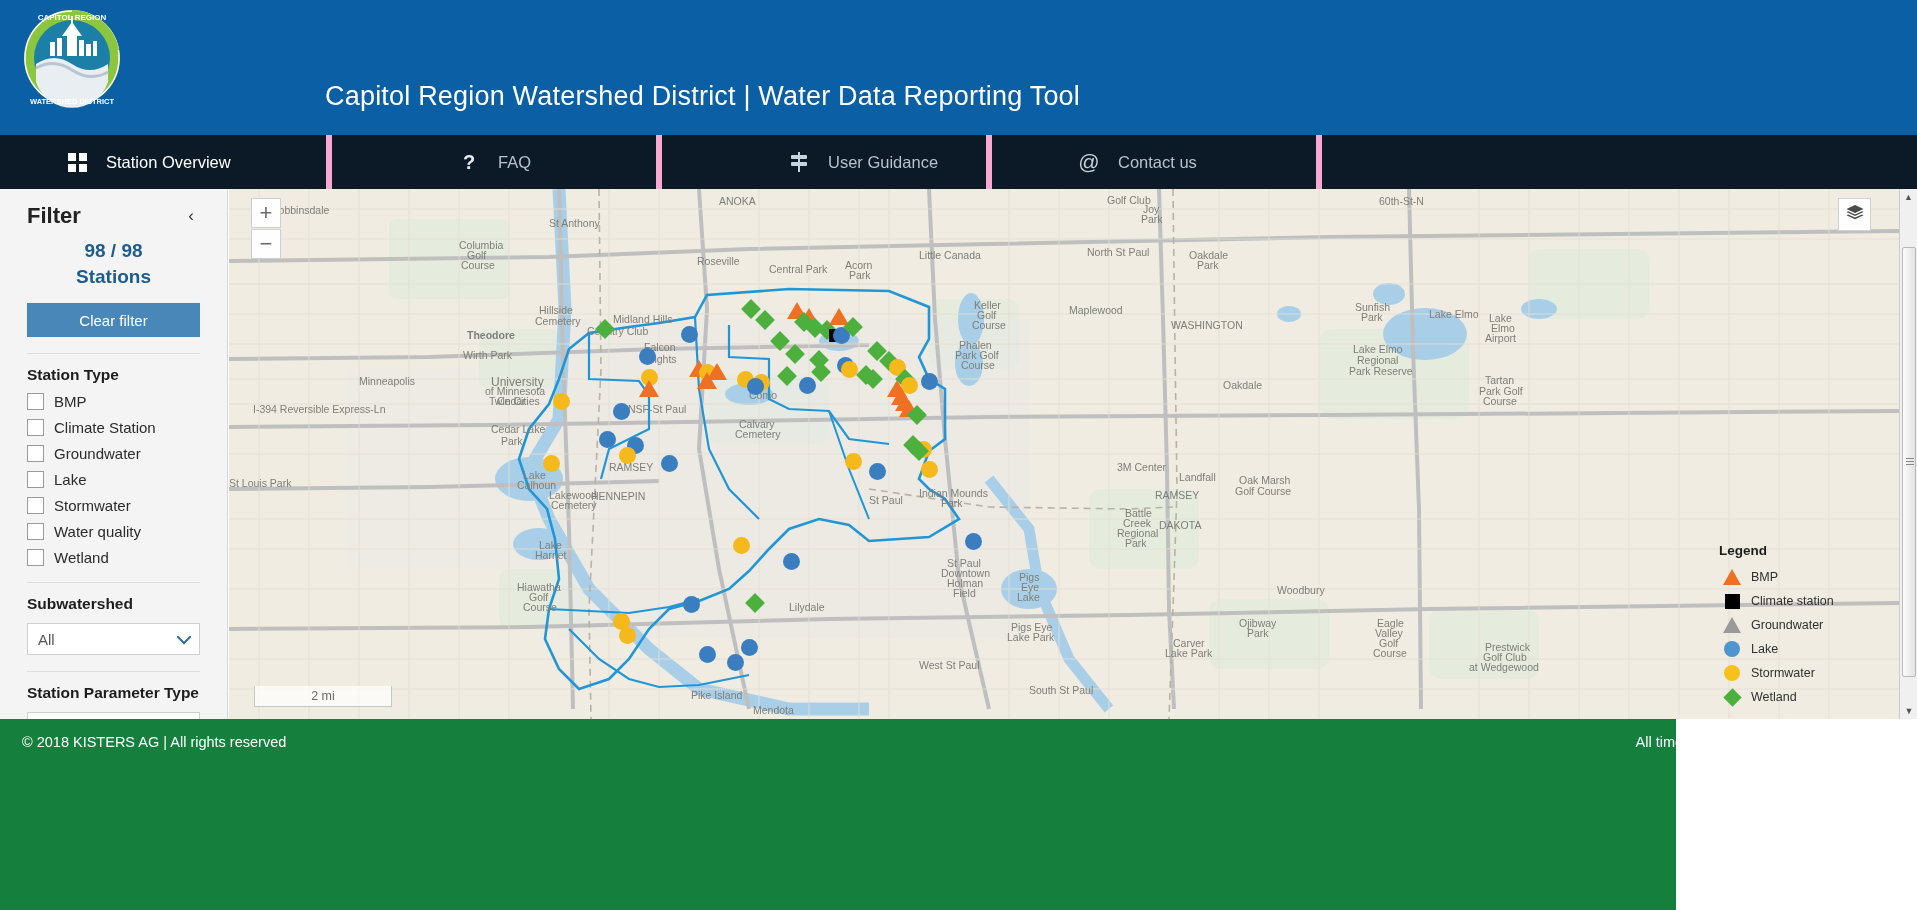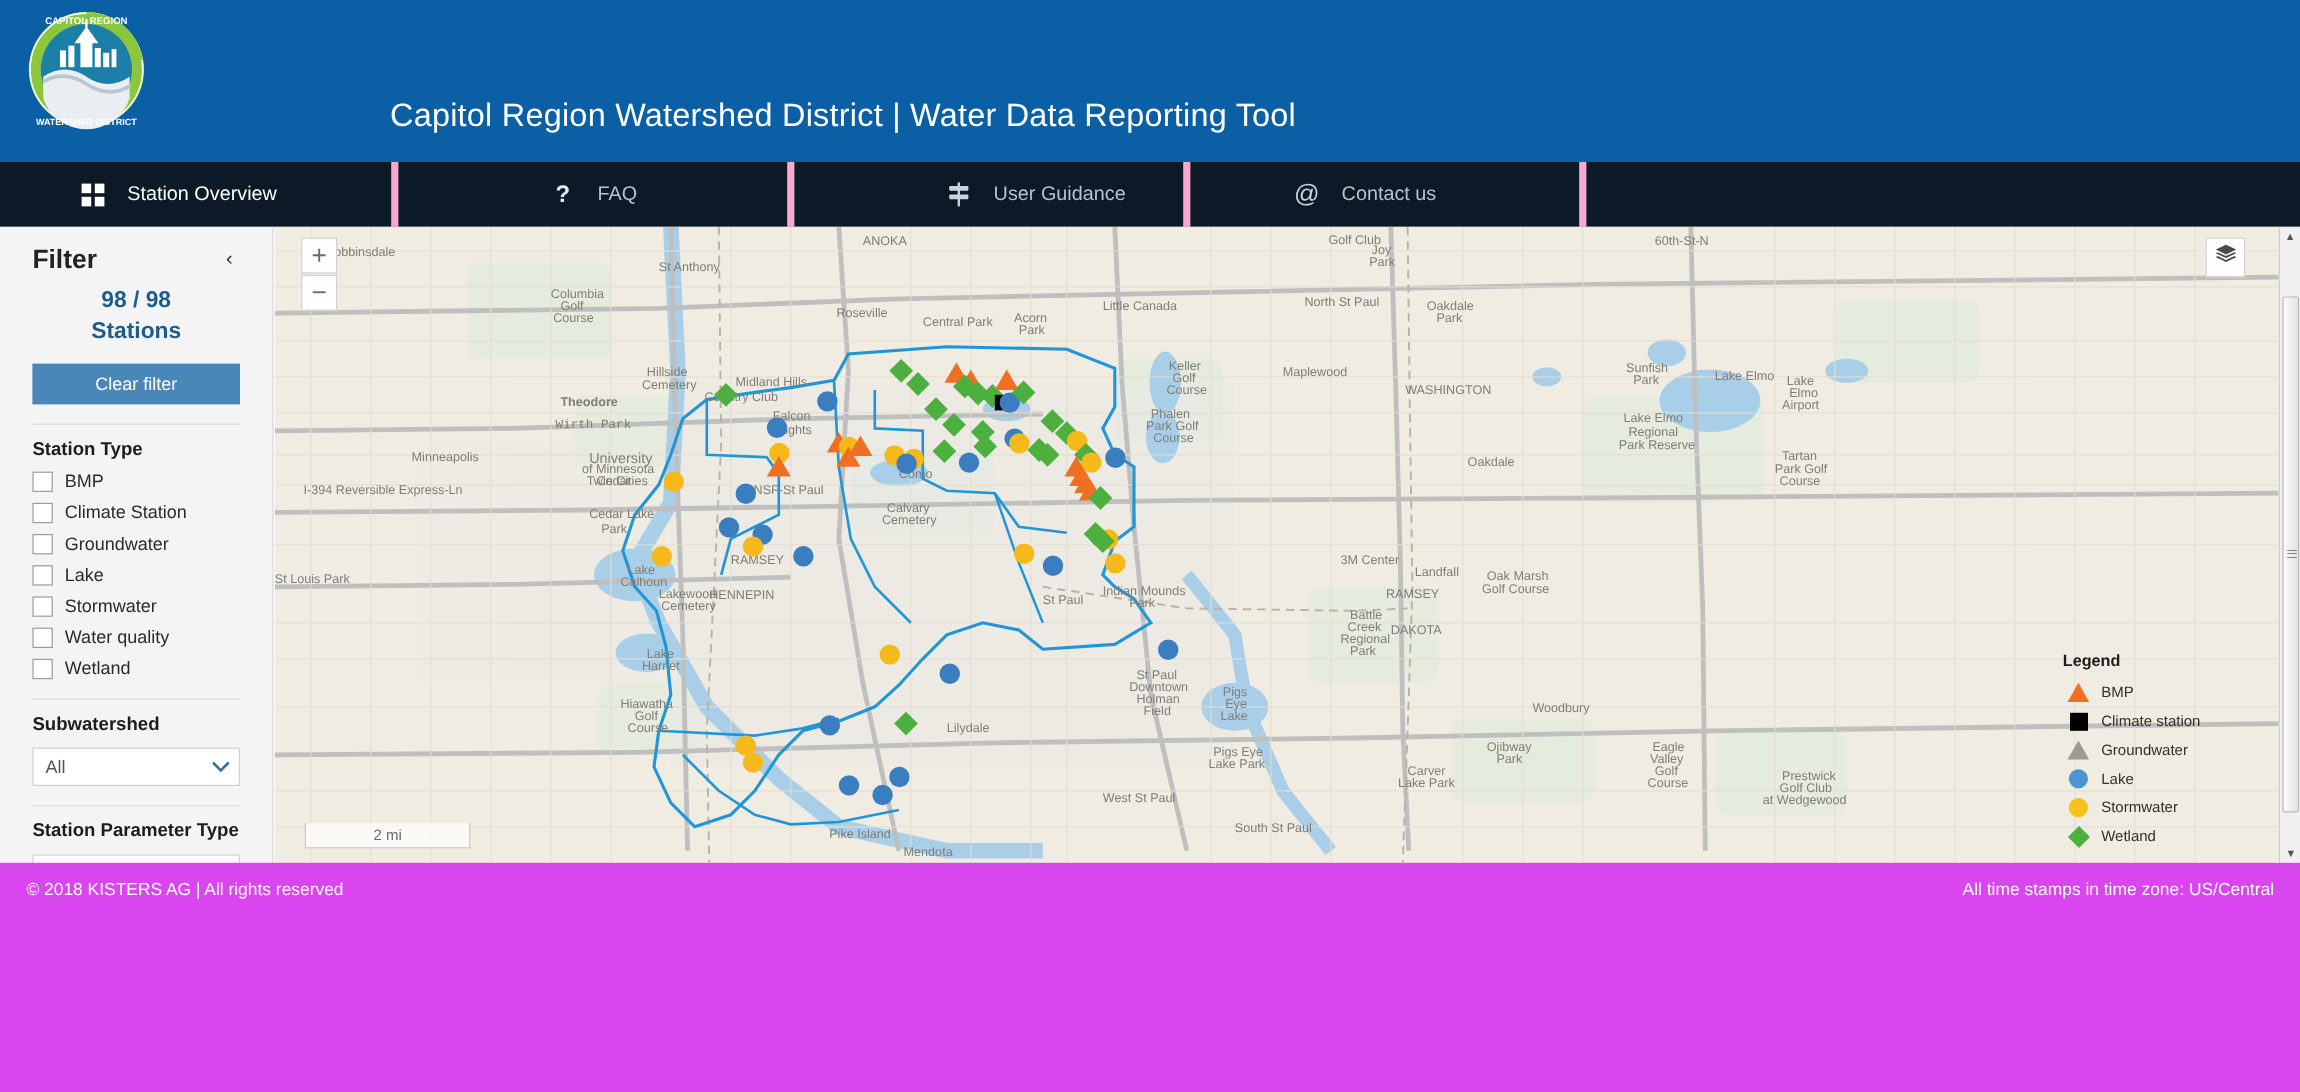--- a/index.html
+++ b/index.html
@@ -137,22 +137,22 @@
   #legend-title { font-weight: 700; font-size: 13.5px; margin-bottom: 7px; color:#1c1c1c; }
   .lg-row { display: flex; align-items: center; height: 24px; }
   .lg-sym { width: 26px; display: flex; align-items: center; justify-content: center; margin-right: 6px; }
   .tri { width: 0; height: 0; border-left: 9px solid transparent; border-right: 9px solid transparent; }
   .sq { width: 15px; height: 15px; }
   .circ { width: 16px; height: 16px; border-radius: 50%; }
   .dia { width: 13px; height: 13px; transform: rotate(45deg); }
 
   
   #footer {
-    position: absolute; left: 0; top: 719px; width: 1917px; height: 191px;
-    background: #d946ef; color: #ffffff;
+    position: absolute; left: 0; top: 719px; width: 1676px; height: 191px;
+    background: #15803d; color: #ffffff;
   }
   #footer-inner {
     position: absolute; left: 0; top: 0; width: 1917px; height: 45px;
     display: flex; align-items: center; justify-content: space-between;
     padding: 0 22px; font-size: 14.5px;
   }
 </style>
 </head>
 <body>
 
@@ -381,35 +381,35 @@
       <div style="position: absolute; left: 748px; top: 120px; font-size: 10.5px; color: rgb(126, 126, 120); white-space: nowrap;">Golf</div>
       <div style="position: absolute; left: 743px; top: 130px; font-size: 10.5px; color: rgb(126, 126, 120); white-space: nowrap;">Course</div>
       <div style="position: absolute; left: 1126px; top: 112px; font-size: 10.5px; color: rgb(126, 126, 120); white-space: nowrap;">Sunfish</div>
       <div style="position: absolute; left: 1132px; top: 122px; font-size: 10.5px; color: rgb(126, 126, 120); white-space: nowrap;">Park</div>
       <div style="position: absolute; left: 1260px; top: 123px; font-size: 10.5px; color: rgb(126, 126, 120); white-space: nowrap;">Lake</div>
       <div style="position: absolute; left: 1262px; top: 133px; font-size: 10.5px; color: rgb(126, 126, 120); white-space: nowrap;">Elmo</div>
       <div style="position: absolute; left: 1256px; top: 143px; font-size: 10.5px; color: rgb(126, 126, 120); white-space: nowrap;">Airport</div>
       <div style="position: absolute; left: 415px; top: 152px; font-size: 10.5px; color: rgb(126, 126, 120); white-space: nowrap;">Falcon</div>
       <div style="position: absolute; left: 412px; top: 164px; font-size: 10.5px; color: rgb(126, 126, 120); white-space: nowrap;">Heights</div>
       <div style="position: absolute; left: 238px; top: 140px; font-size: 10.5px; color: rgb(126, 126, 120); white-space: nowrap; font-weight: bold;">Theodore</div>
-      <div style="position: absolute; left: 234px; top: 160px; font-size: 10.5px; color: rgb(126, 126, 120); white-space: nowrap; font-family: Liberation Mono, monospace;">Wirth Park</div>
+      <div style="position: absolute; left: 234px; top: 160px; font-size: 10.5px; color: rgb(126, 126, 120); white-space: nowrap;">Wirth Park</div>
       <div style="position: absolute; left: 730px; top: 150px; font-size: 10.5px; color: rgb(126, 126, 120); white-space: nowrap;">Phalen</div>
       <div style="position: absolute; left: 726px; top: 160px; font-size: 10.5px; color: rgb(126, 126, 120); white-space: nowrap;">Park Golf</div>
       <div style="position: absolute; left: 732px; top: 170px; font-size: 10.5px; color: rgb(126, 126, 120); white-space: nowrap;">Course</div>
       <div style="position: absolute; left: 1124px; top: 154px; font-size: 10.5px; color: rgb(126, 126, 120); white-space: nowrap;">Lake Elmo</div>
       <div style="position: absolute; left: 1128px; top: 165px; font-size: 10.5px; color: rgb(126, 126, 120); white-space: nowrap;">Regional</div>
       <div style="position: absolute; left: 1120px; top: 176px; font-size: 10.5px; color: rgb(126, 126, 120); white-space: nowrap;">Park Reserve</div>
       <div style="position: absolute; left: 262px; top: 186px; font-size: 12px; color: rgb(126, 126, 120); white-space: nowrap;">University</div>
       <div style="position: absolute; left: 256px; top: 196px; font-size: 10.5px; color: rgb(126, 126, 120); white-space: nowrap;">of Minnesota</div>
       <div style="position: absolute; left: 260px; top: 206px; font-size: 10.5px; color: rgb(126, 126, 120); white-space: nowrap;">Twin Cities</div>
       <div style="position: absolute; left: 994px; top: 190px; font-size: 10.5px; color: rgb(126, 126, 120); white-space: nowrap;">Oakdale</div>
       <div style="position: absolute; left: 1256px; top: 185px; font-size: 10.5px; color: rgb(126, 126, 120); white-space: nowrap;">Tartan</div>
       <div style="position: absolute; left: 1250px; top: 196px; font-size: 10.5px; color: rgb(126, 126, 120); white-space: nowrap;">Park Golf</div>
       <div style="position: absolute; left: 1254px; top: 206px; font-size: 10.5px; color: rgb(126, 126, 120); white-space: nowrap;">Course</div>
-      <div style="position: absolute; left: 114px; top: 186px; font-size: 10.5px; color: rgb(126, 126, 120); white-space: nowrap;">Minneapolis</div>
+      <div style="position: absolute; left: 130px; top: 186px; font-size: 10.5px; color: rgb(126, 126, 120); white-space: nowrap;">Minneapolis</div>
       <div style="position: absolute; left: 24px; top: 214px; font-size: 10.5px; color: rgb(126, 126, 120); white-space: nowrap;">I-394 Reversible Express-Ln</div>
       <div style="position: absolute; left: 268px; top: 206px; font-size: 10.5px; color: rgb(126, 126, 120); white-space: nowrap;">Cedar</div>
       <div style="position: absolute; left: 520px; top: 200px; font-size: 10.5px; color: rgb(126, 126, 120); white-space: nowrap;">Como</div>
       <div style="position: absolute; left: 392px; top: 214px; font-size: 10.5px; color: rgb(126, 126, 120); white-space: nowrap;">BNSF-St Paul</div>
       <div style="position: absolute; left: 510px; top: 229px; font-size: 10.5px; color: rgb(126, 126, 120); white-space: nowrap;">Calvary</div>
       <div style="position: absolute; left: 506px; top: 239px; font-size: 10.5px; color: rgb(126, 126, 120); white-space: nowrap;">Cemetery</div>
       <div style="position: absolute; left: 262px; top: 234px; font-size: 10.5px; color: rgb(126, 126, 120); white-space: nowrap;">Cedar Lake</div>
       <div style="position: absolute; left: 272px; top: 246px; font-size: 10.5px; color: rgb(126, 126, 120); white-space: nowrap;">Park</div>
       <div style="position: absolute; left: 294px; top: 280px; font-size: 10.5px; color: rgb(126, 126, 120); white-space: nowrap;">Lake</div>
       <div style="position: absolute; left: 288px; top: 290px; font-size: 10.5px; color: rgb(126, 126, 120); white-space: nowrap;">Calhoun</div>

